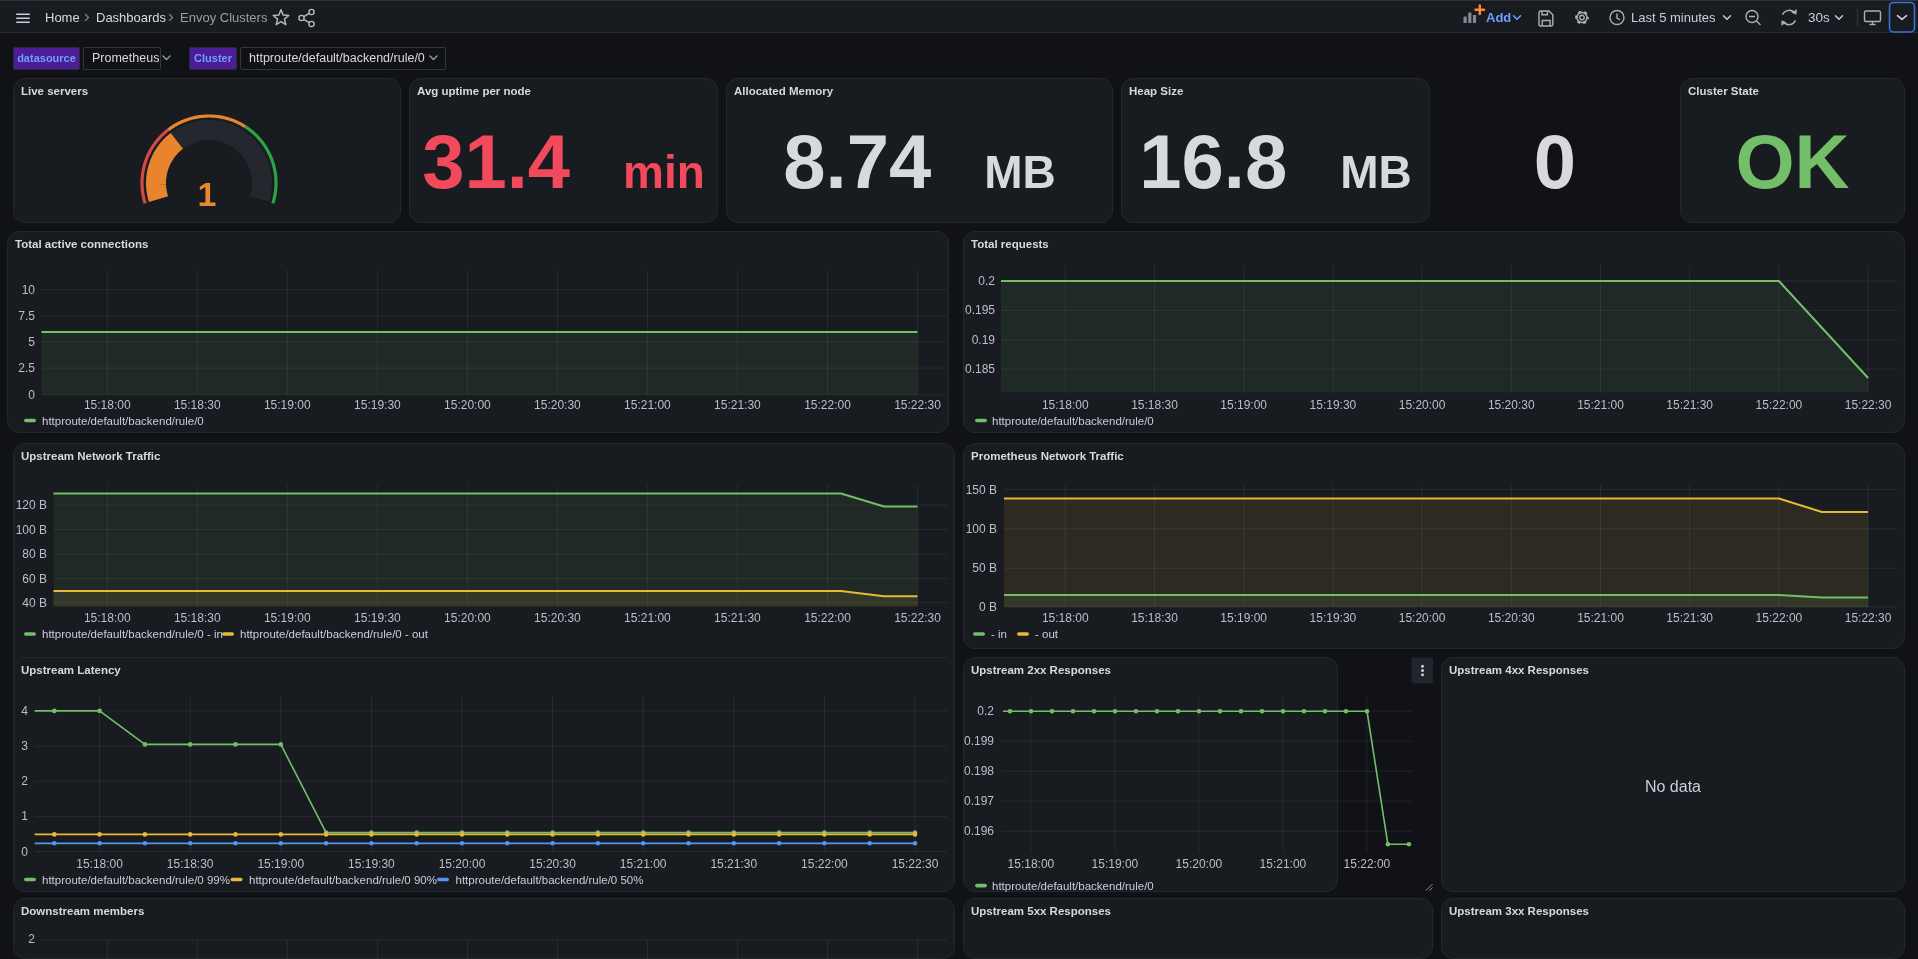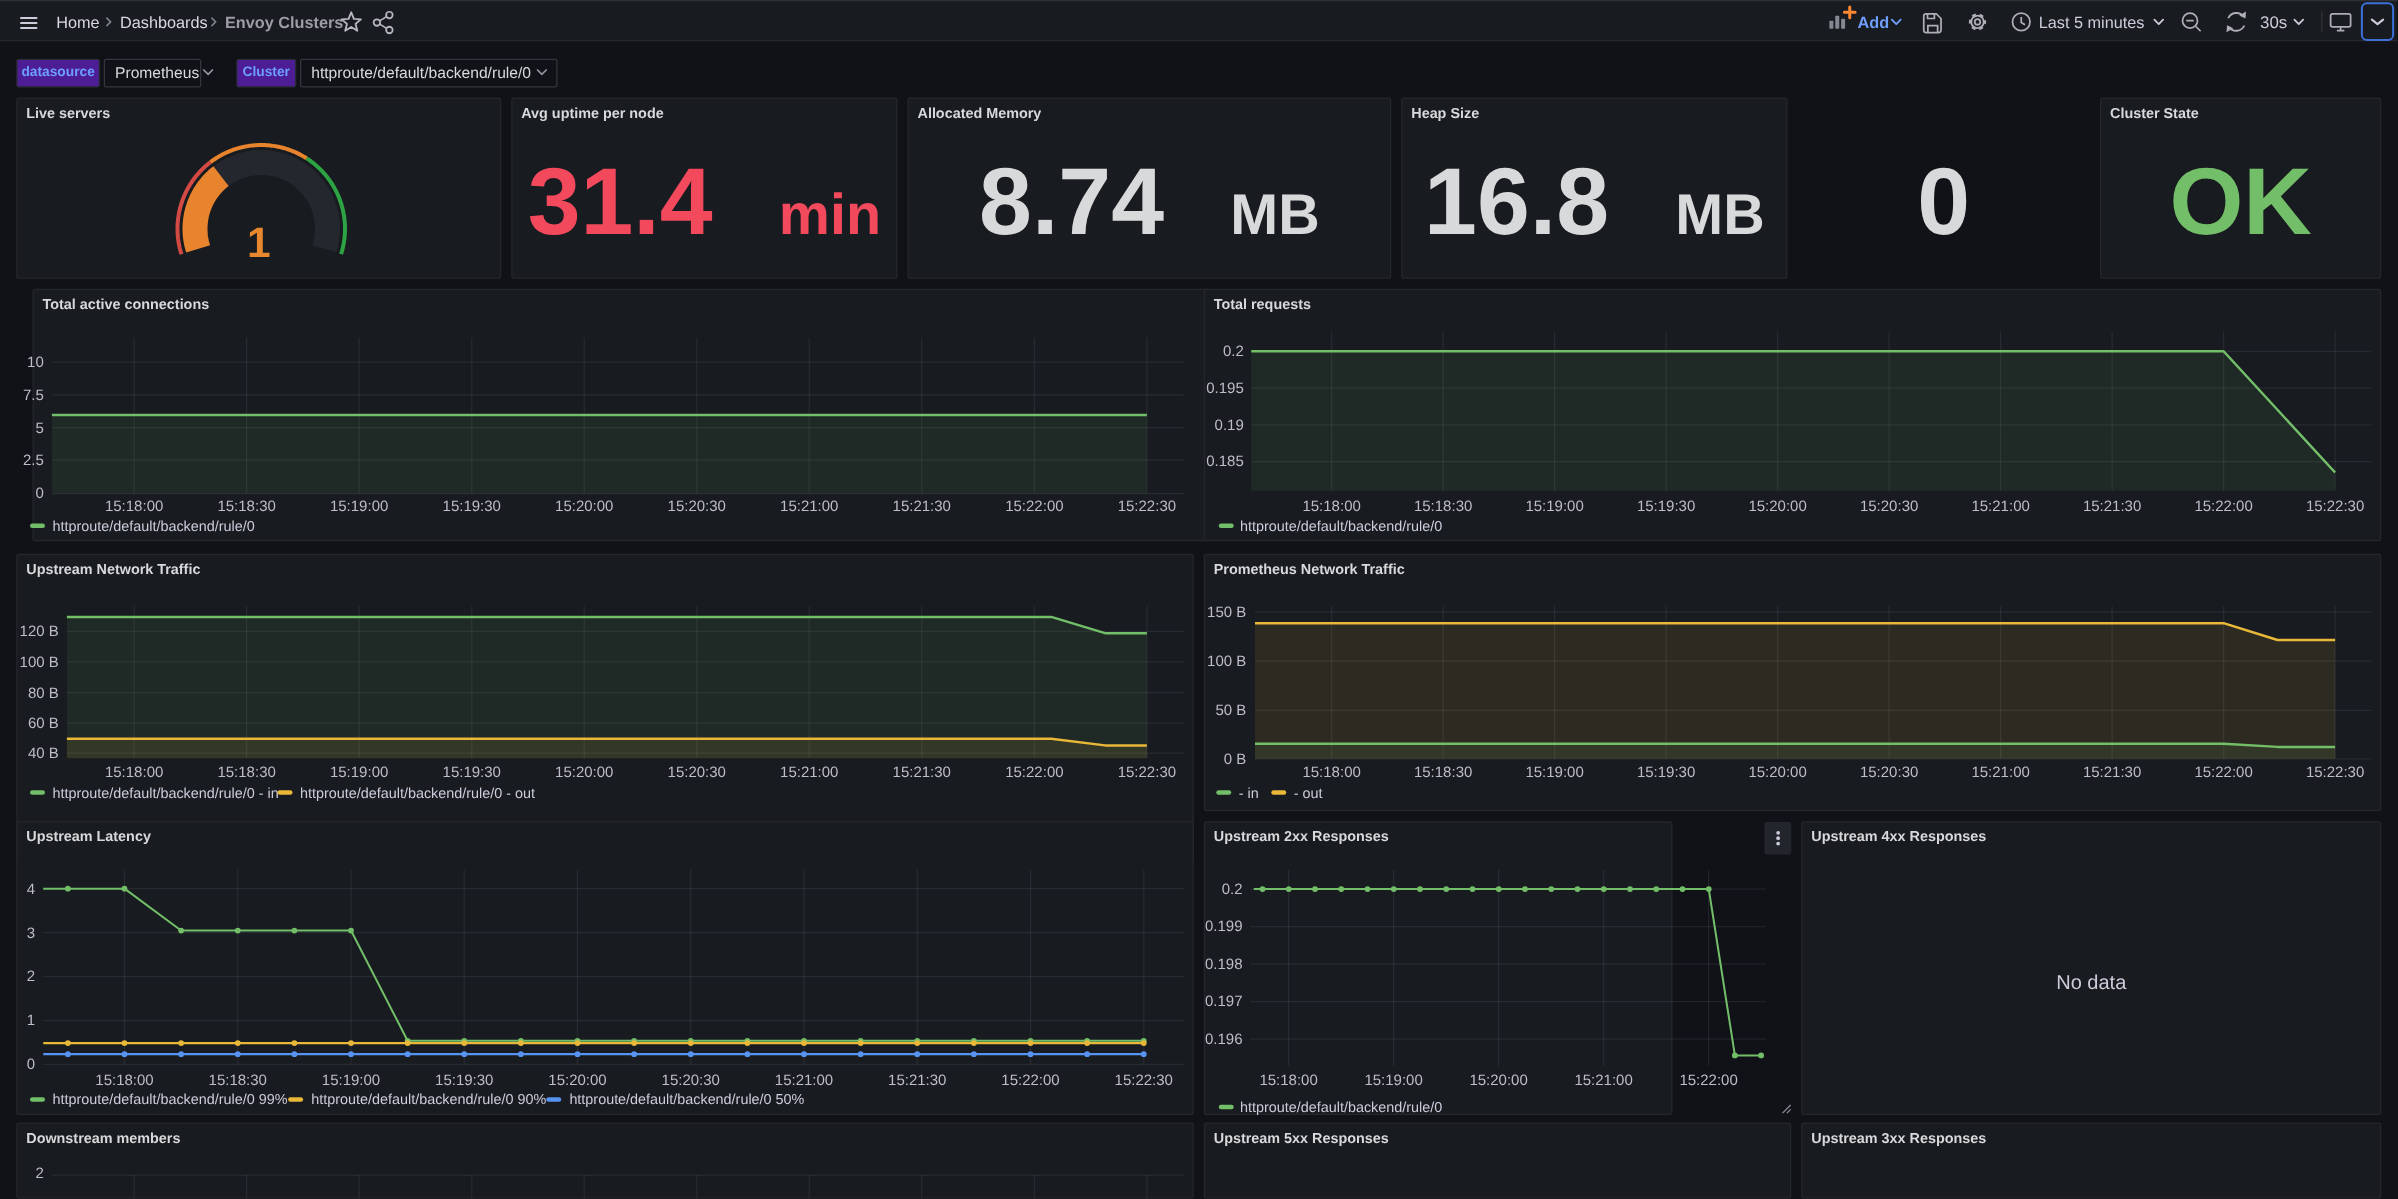--- a/index.html
+++ b/index.html
@@ -1,25 +1,25 @@
 <!DOCTYPE html>
 <html><head>
 <meta charset="utf-8">
 <style>
 * { margin:0; padding:0; box-sizing:border-box; }
 html,body { width:1918px; height:959px; background:#111217; font-family:"Liberation Sans", sans-serif; overflow:hidden; }
 #root { position:relative; width:1918px; height:959px; }
 .nav { position:absolute; left:0; top:0; width:1918px; height:33px; background:#181b1f; border-top:1px solid #2e3036; border-bottom:1px solid #26282e; }
 .crumb { position:absolute; top:10px; font-size:13px; color:#d9d9e3; font-weight:500; }
-.crumb.dim { color:#9d9da8; font-weight:bold; }
+.crumb.dim { color:#9d9da8; font-weight:normal; }
 .fbox { position:absolute; top:47px; height:23px; border-radius:2px; white-space:nowrap; overflow:hidden; }
 .flabel { background:#4c1d95; border:1px solid #2a2c33; color:#6e9fff; font-weight:bold; font-size:11px; line-height:21px; text-align:center; }
 .fvalue { background:#111217; border:1px solid #34363d; color:#d8d9da; font-size:12.5px; line-height:21px; padding-left:8px; }
 .fchev { position:absolute; top:55px; }
-.panel { position:absolute; background:#181b1f; border:1px solid #24272c; border-radius:2px; }
+.panel { position:absolute; background:#181b1f; border:1px solid #24272c; border-radius:12px; }
 .ptitle { padding:6px 0 0 7px; font-size:11.5px; font-weight:bold; color:#d8d9da; line-height:13px; white-space:nowrap; }
 .stat { position:absolute; top:124px; display:flex; align-items:baseline; justify-content:center; line-height:76px; color:#d8d9da; font-weight:bold;gap:41px; }
 .stat .v { font-size:76px; }
 .stat .u { font-size:46px; margin-left:12px; }
 .nodata { position:absolute; left:1441px; top:778px; width:464px; text-align:center; font-size:16px; color:#ccccdc; }
 svg.overlay { position:absolute; left:0; top:0; }
 </style>
 </head>
 <body>
 <div id="root">
@@ -45,21 +45,21 @@
     </div>
 <div class="panel" style="left:726px;top:78px;width:387px;height:145px">
       <div class="ptitle">Allocated Memory</div>
     </div>
 <div class="panel" style="left:1121px;top:78px;width:309px;height:145px">
       <div class="ptitle">Heap Size</div>
     </div>
 <div class="panel" style="left:1680px;top:78px;width:225px;height:145px">
       <div class="ptitle">Cluster State</div>
     </div>
-<div class="panel" style="left:26px;top:231px;width:942px;height:202px">
+<div class="panel" style="left:7px;top:231px;width:942px;height:202px">
       <div class="ptitle">Total active connections</div>
     </div>
 <div class="panel" style="left:963px;top:231px;width:942px;height:202px">
       <div class="ptitle">Total requests</div>
     </div>
 <div class="panel" style="left:13px;top:443px;width:942px;height:248px">
       <div class="ptitle">Upstream Network Traffic</div>
     </div>
 <div class="panel" style="left:963px;top:443px;width:942px;height:206px">
       <div class="ptitle">Prometheus Network Traffic</div>

